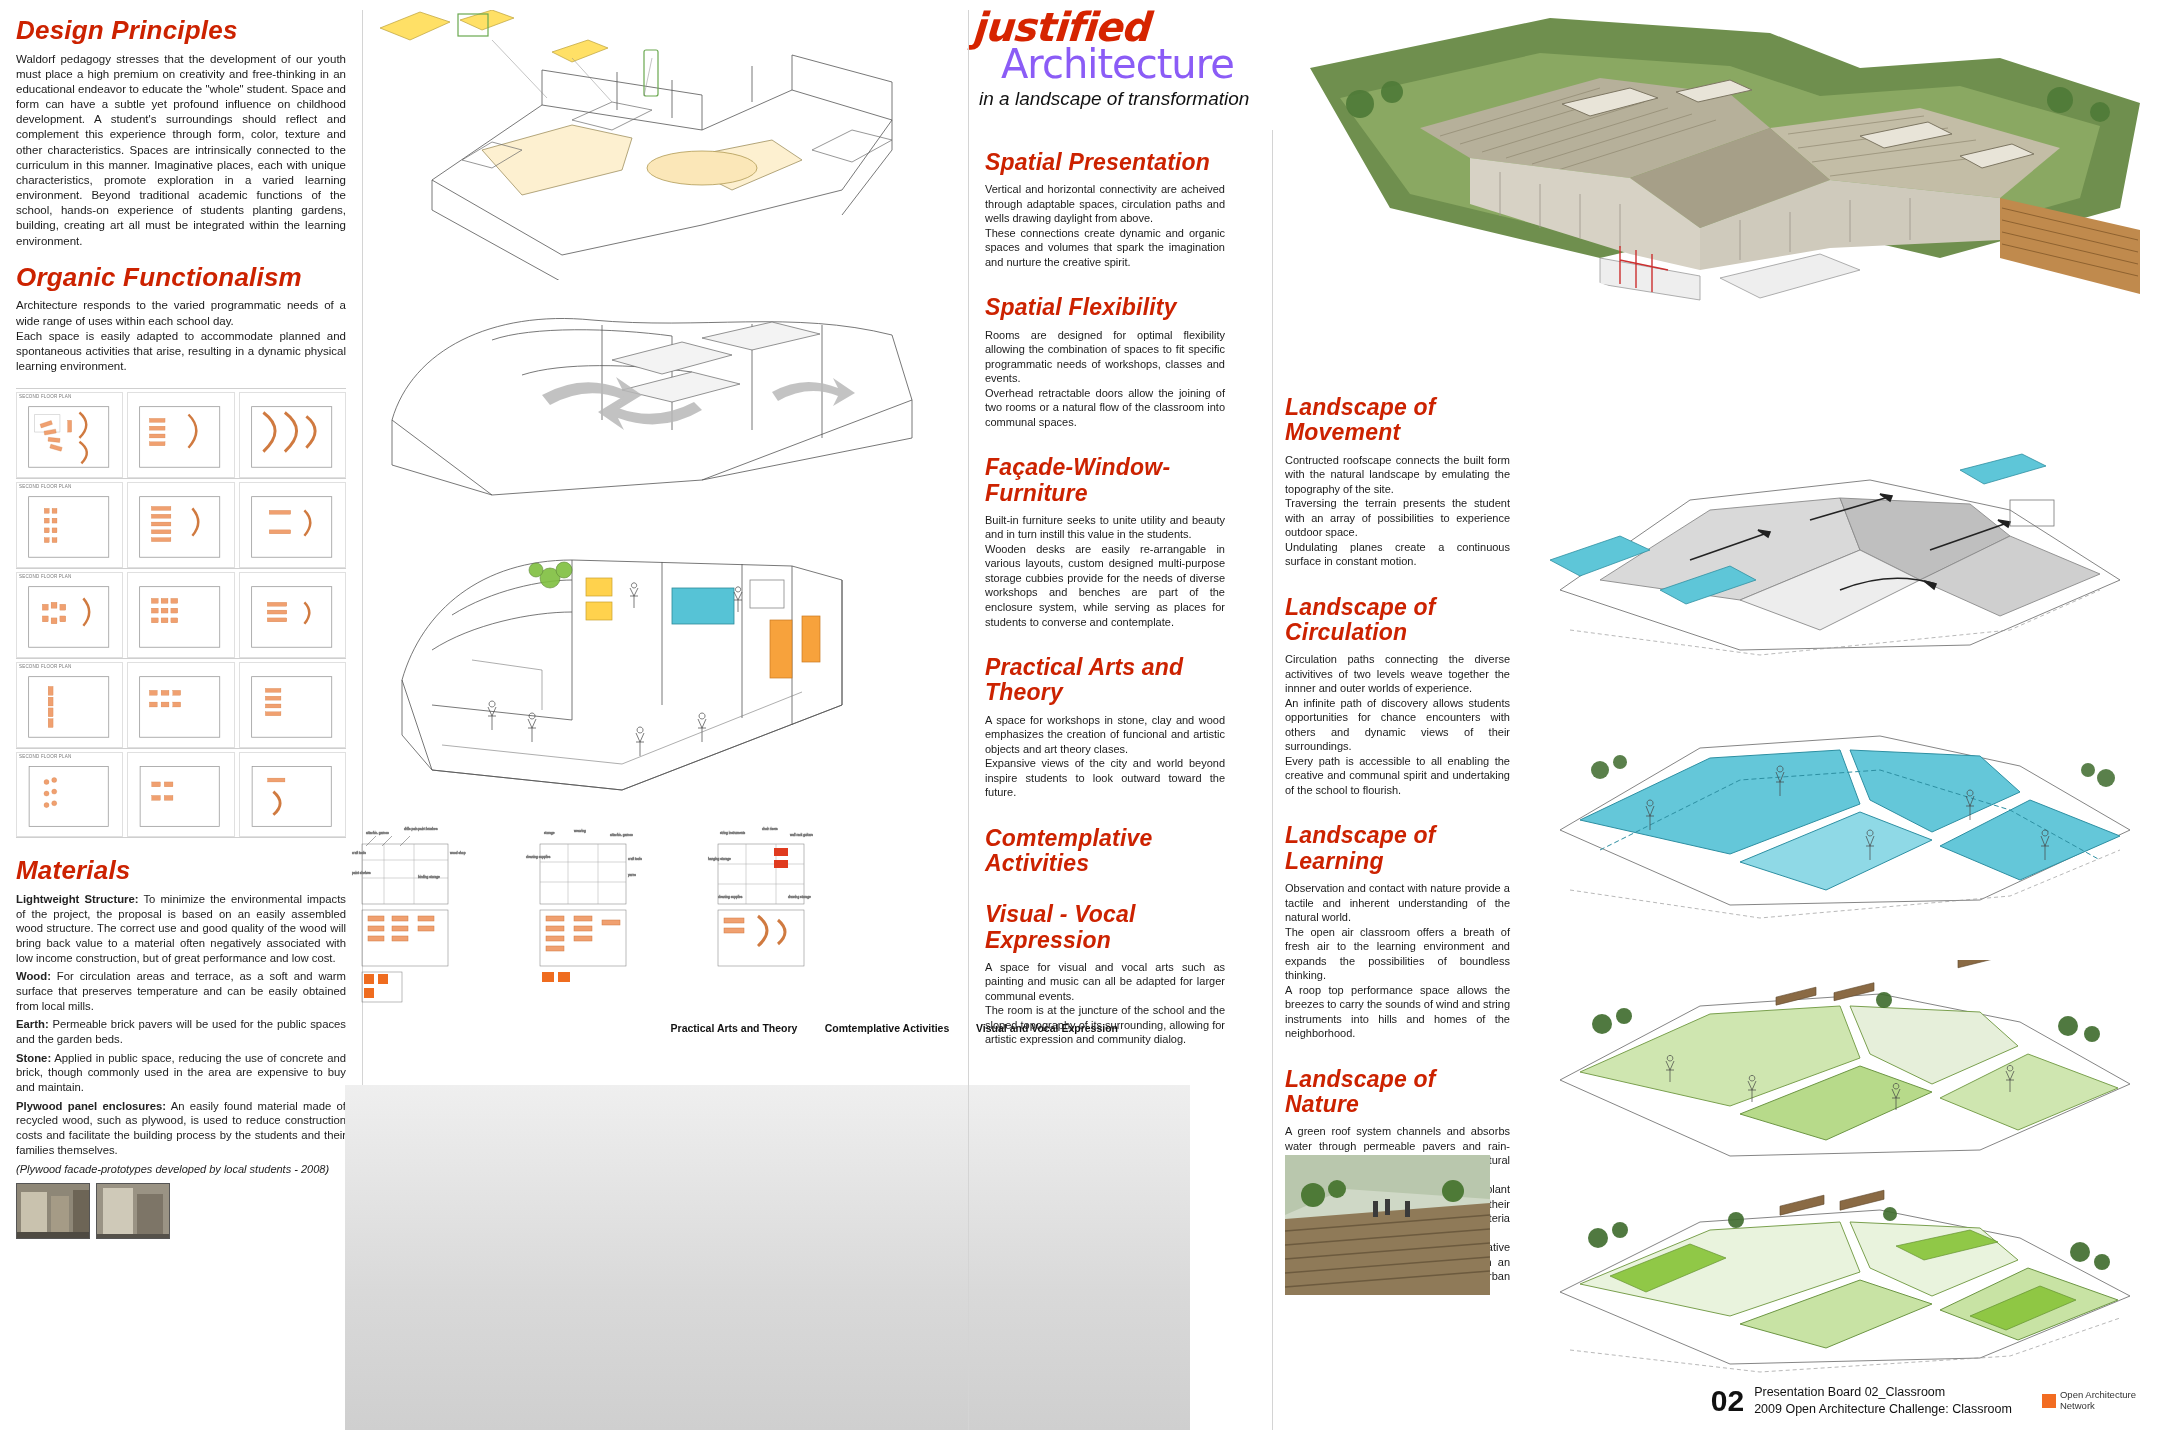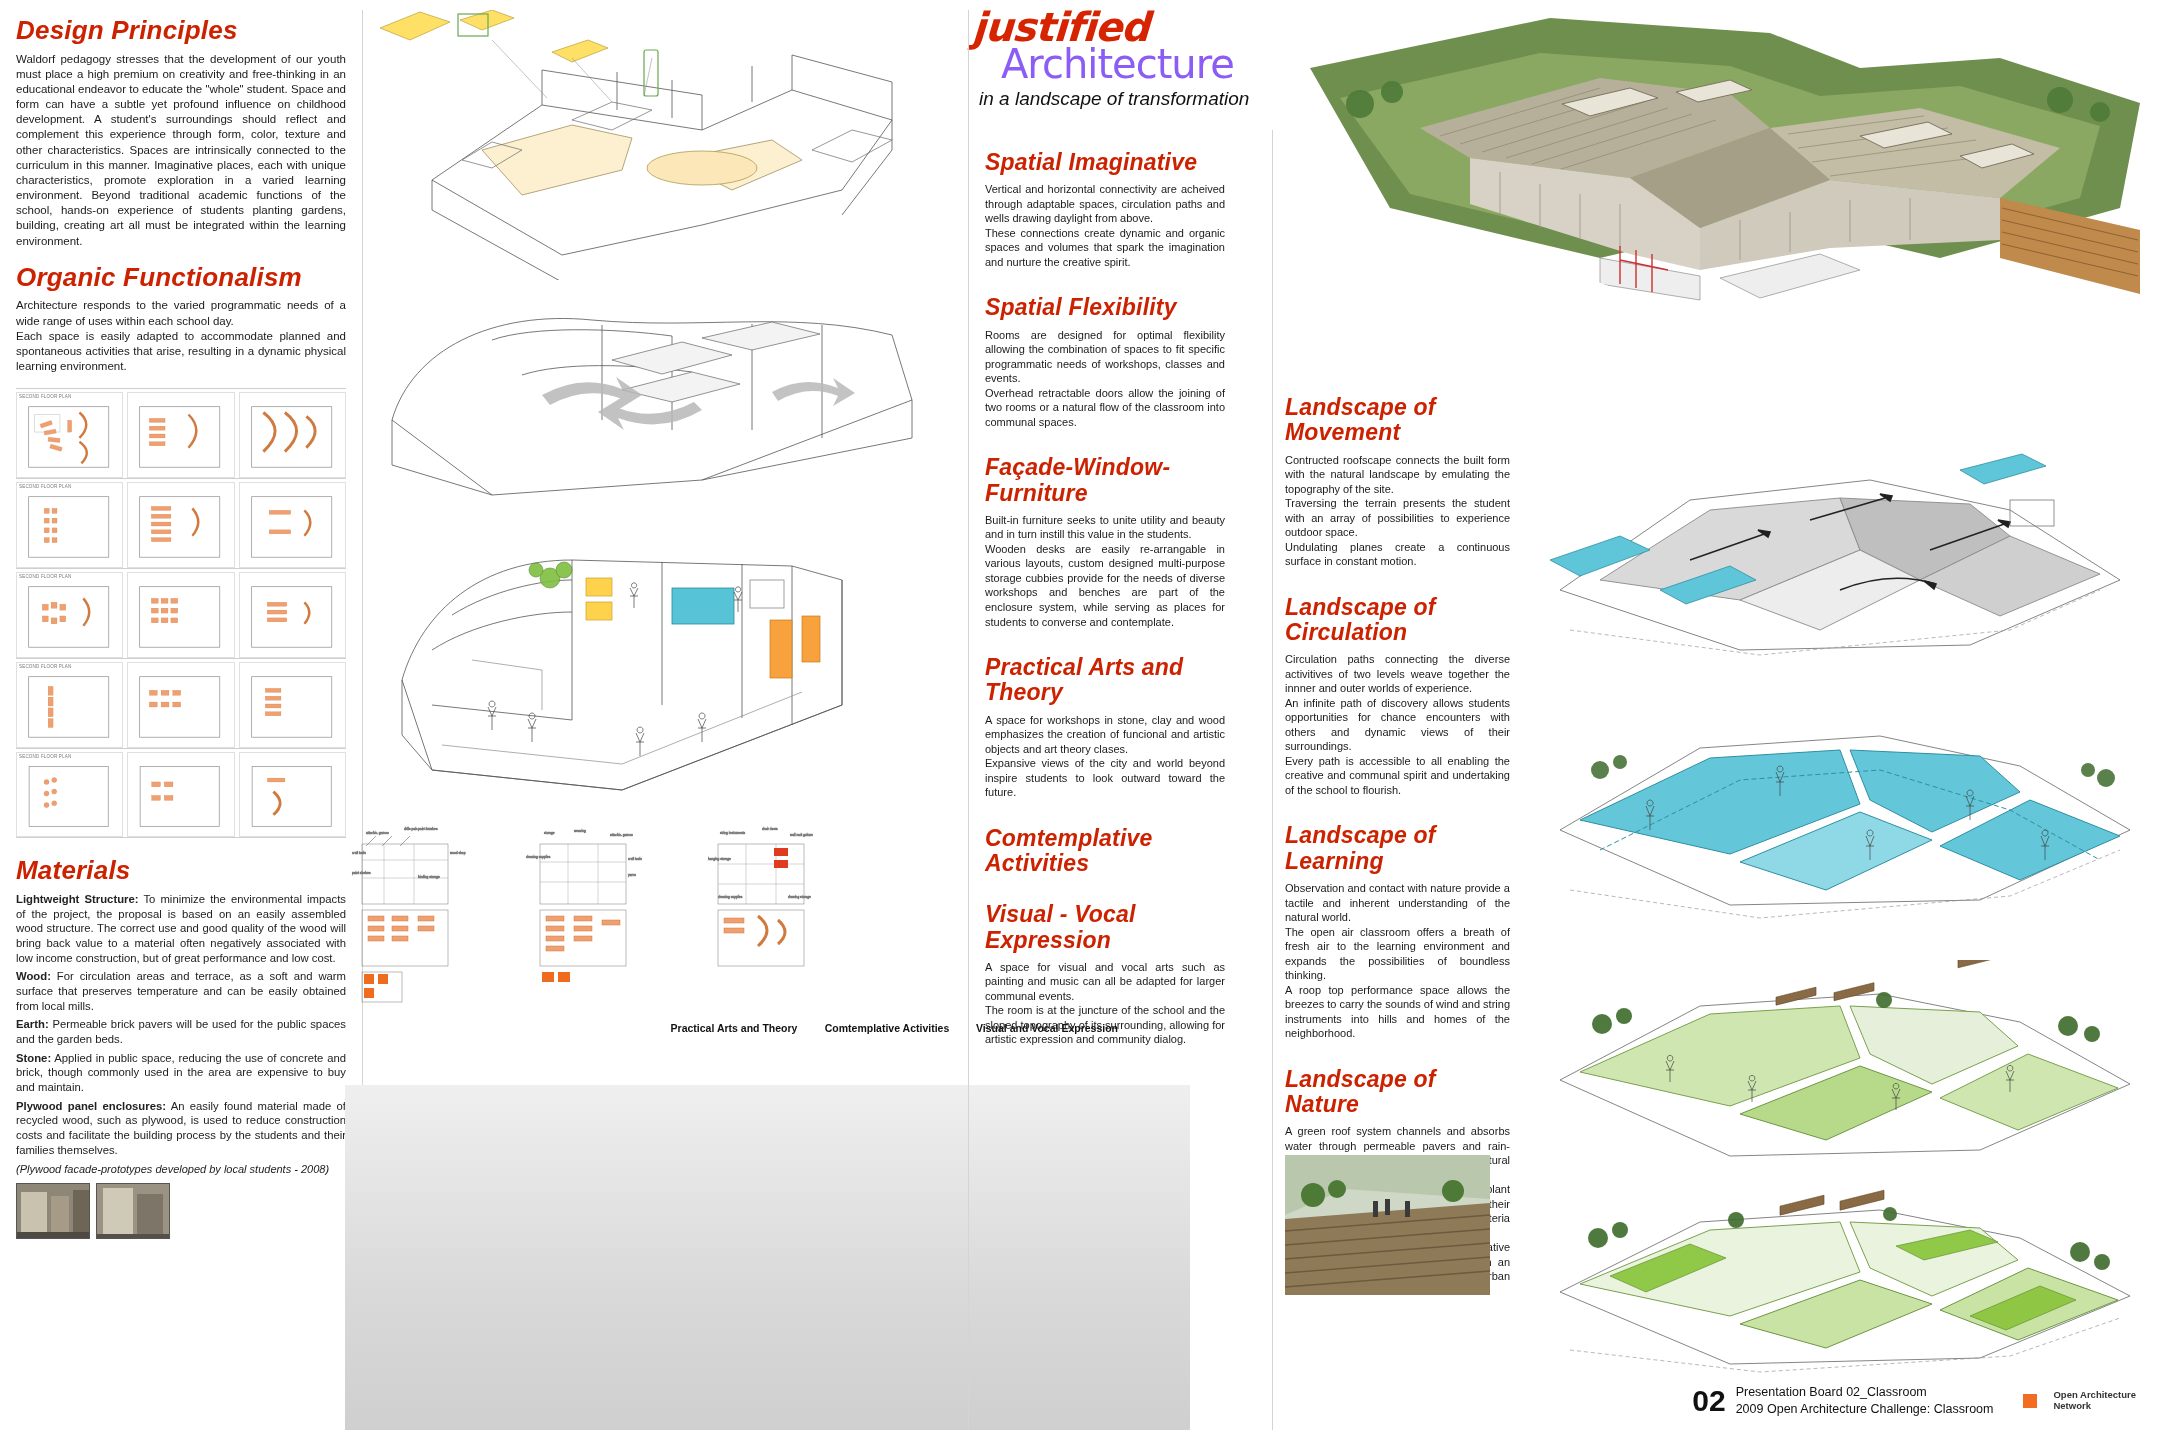--- a/index.html
+++ b/index.html
@@ -116,21 +116,21 @@
     font-style:italic;
     color:#111;
     margin-top:4px;
     margin-left:4px;
   }
 
   
   #footer { position:absolute; right:24px; bottom:22px; display:flex; align-items:center; gap:10px; }
   #footer .num { font-size:30px; font-weight:bold; color:#111; }
   #footer .ftxt { font-size:12.5px; line-height:1.35; color:#111; }
-  #footer .logo { display:flex; align-items:center; gap:16px; margin-left:20px;font-weight:bold; }
+  #footer .logo { display:flex; align-items:center; gap:4px; margin-left:20px; }
   #footer .logo .sq { width:14px; height:14px; background:#f26c22; }
   #footer .logo .ltxt { font-size:9.5px; line-height:1.15; color:#333; }
 
   
   .cap {
     position:absolute;
     font-size:10.5px;
     font-weight:bold;
     color:#111;
     text-align:center;
@@ -674,21 +674,21 @@
   <div style="position:absolute; left:345px; top:1310px; width:0; height:0;"></div>
 
   <div id="title-wrap">
     <div class="t1">justified</div>
     <div class="t2">Architecture</div>
     <div class="t3">in a landscape of transformation</div>
   </div>
 
   <div id="center-col">
       <div class="block">
-        <div class="sec-title small">Spatial Imaginative</div>
+        <div class="sec-title small">Spatial Presentation</div>
         <div class="body-txt b">Vertical and horizontal connectivity are acheived through adaptable spaces, circulation paths and wells drawing daylight from above.
 These connections create dynamic and organic spaces and volumes that spark the imagination and nurture the creative spirit.</div>
       </div>
       <div class="block">
         <div class="sec-title small">Spatial Flexibility</div>
         <div class="body-txt b">Rooms are designed for optimal flexibility allowing the combination of spaces to fit specific programmatic needs of workshops, classes and events.
 Overhead retractable doors allow the joining of two rooms or a natural flow of the classroom into communal spaces.</div>
       </div>
       <div class="block">
         <div class="sec-title small">Façade-Window-Furniture</div>

